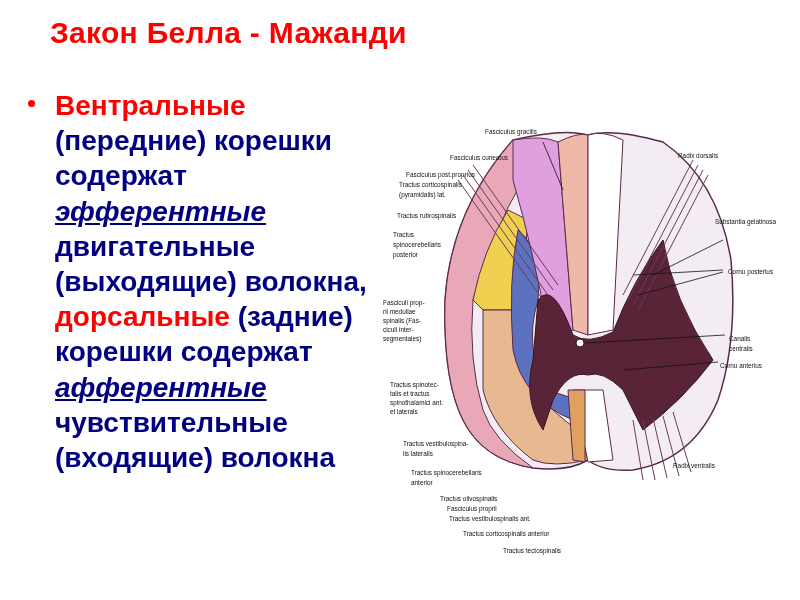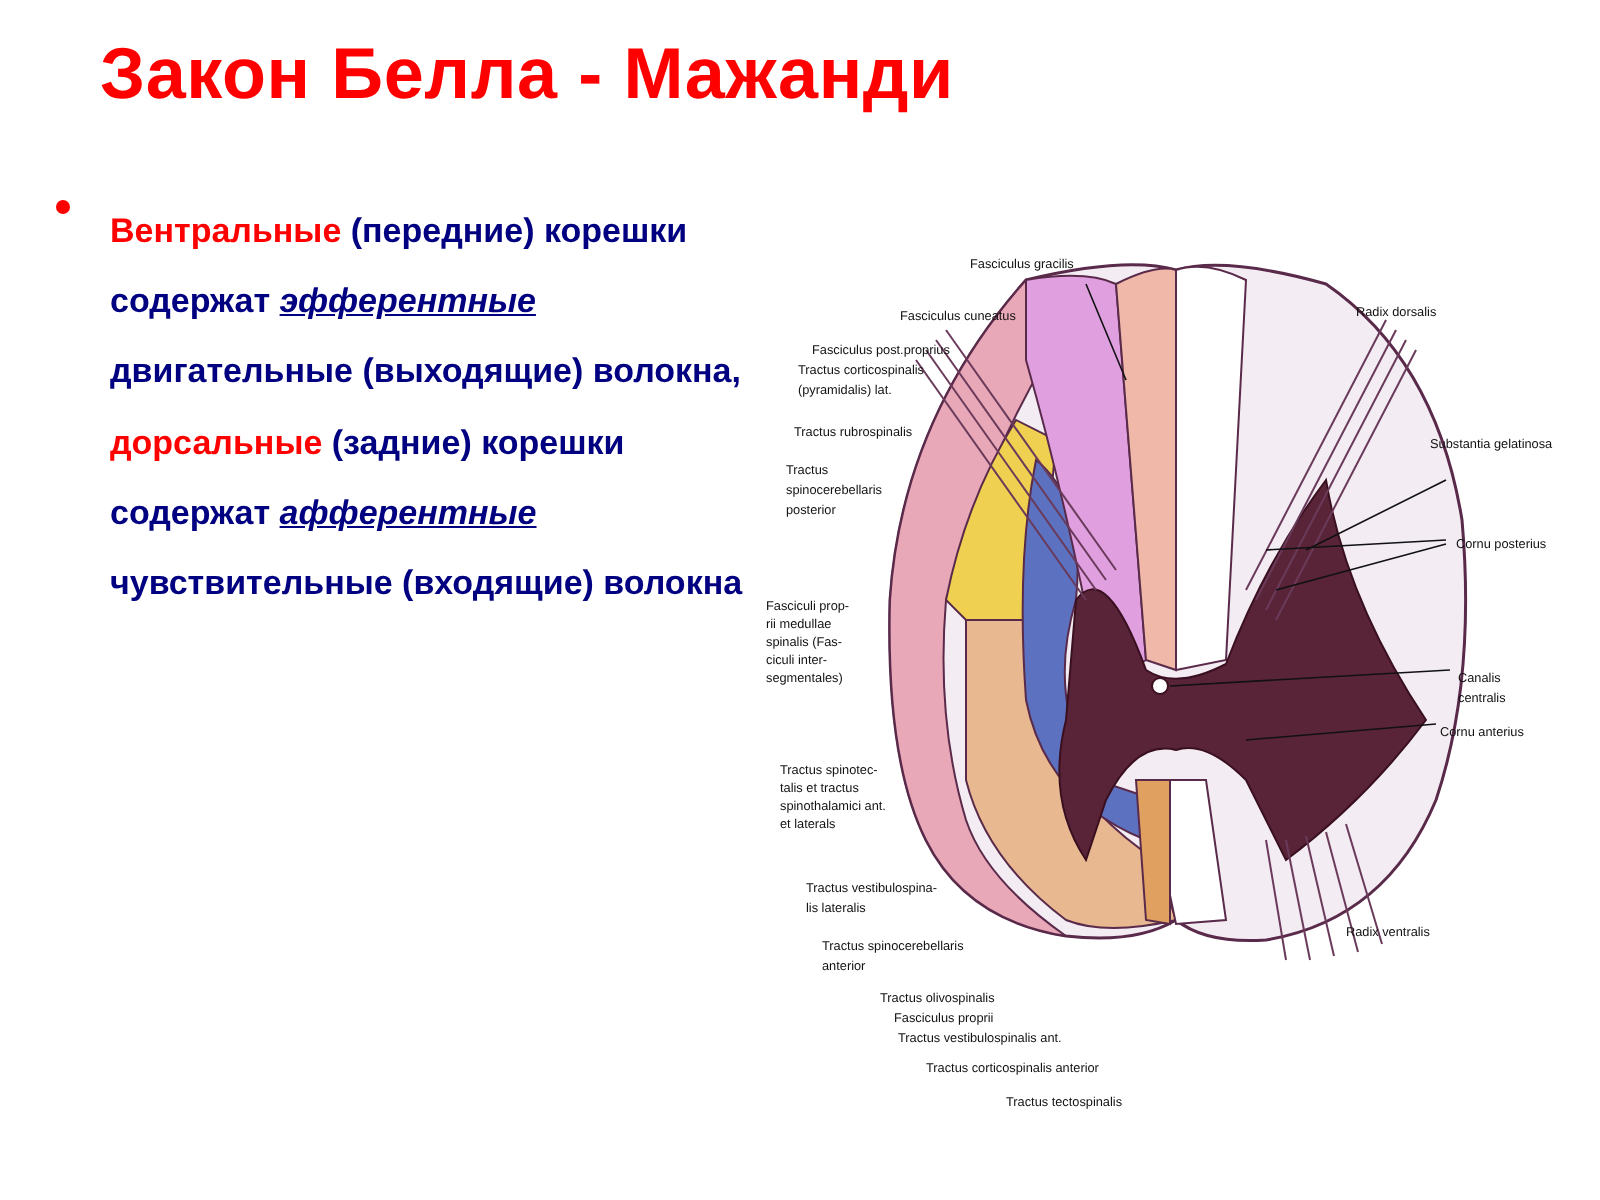--- a/index.html
+++ b/index.html
@@ -1,19 +1,19 @@
 <!DOCTYPE html>
 <html><head>
 <meta charset="utf-8">
 <style>
   html, body { margin:0; padding:0; }
   body { width:800px; height:600px; background:#ffffff; position:relative; overflow:hidden; font-family:"Liberation Sans", sans-serif; }
-  .title { position:absolute; left:50px; top:16px; font-size:36px; font-weight:bold; color:#ff0000; letter-spacing:0.3px; }
+  .title { position:absolute; left:50px; top:16px; font-size:30px; font-weight:bold; color:#ff0000; letter-spacing:0.3px; }
   .bullet { position:absolute; left:28px; top:100px; width:7px; height:7px; border-radius:50%; background:#ff0000; }
-  .text { position:absolute; left:55px; top:98px; width:330px; font-size:17px; font-weight:bold; line-height:35.2px; color:#000080; }
+  .text { position:absolute; left:55px; top:88px; width:330px; font-size:28px; font-weight:bold; line-height:35.2px; color:#000080; }
   .red { color:#ff0000; }
   .link { text-decoration:underline; font-style:italic; color:#000080; }
   .diagram { position:absolute; left:373px; top:100px; width:427px; height:470px; }
   .lbl { font-family:"Liberation Sans", sans-serif; font-size:6.4px; fill:#111; }
 </style>
 </head>
 <body>
 
 <div class="title">Закон Белла - Мажанди</div>
 

